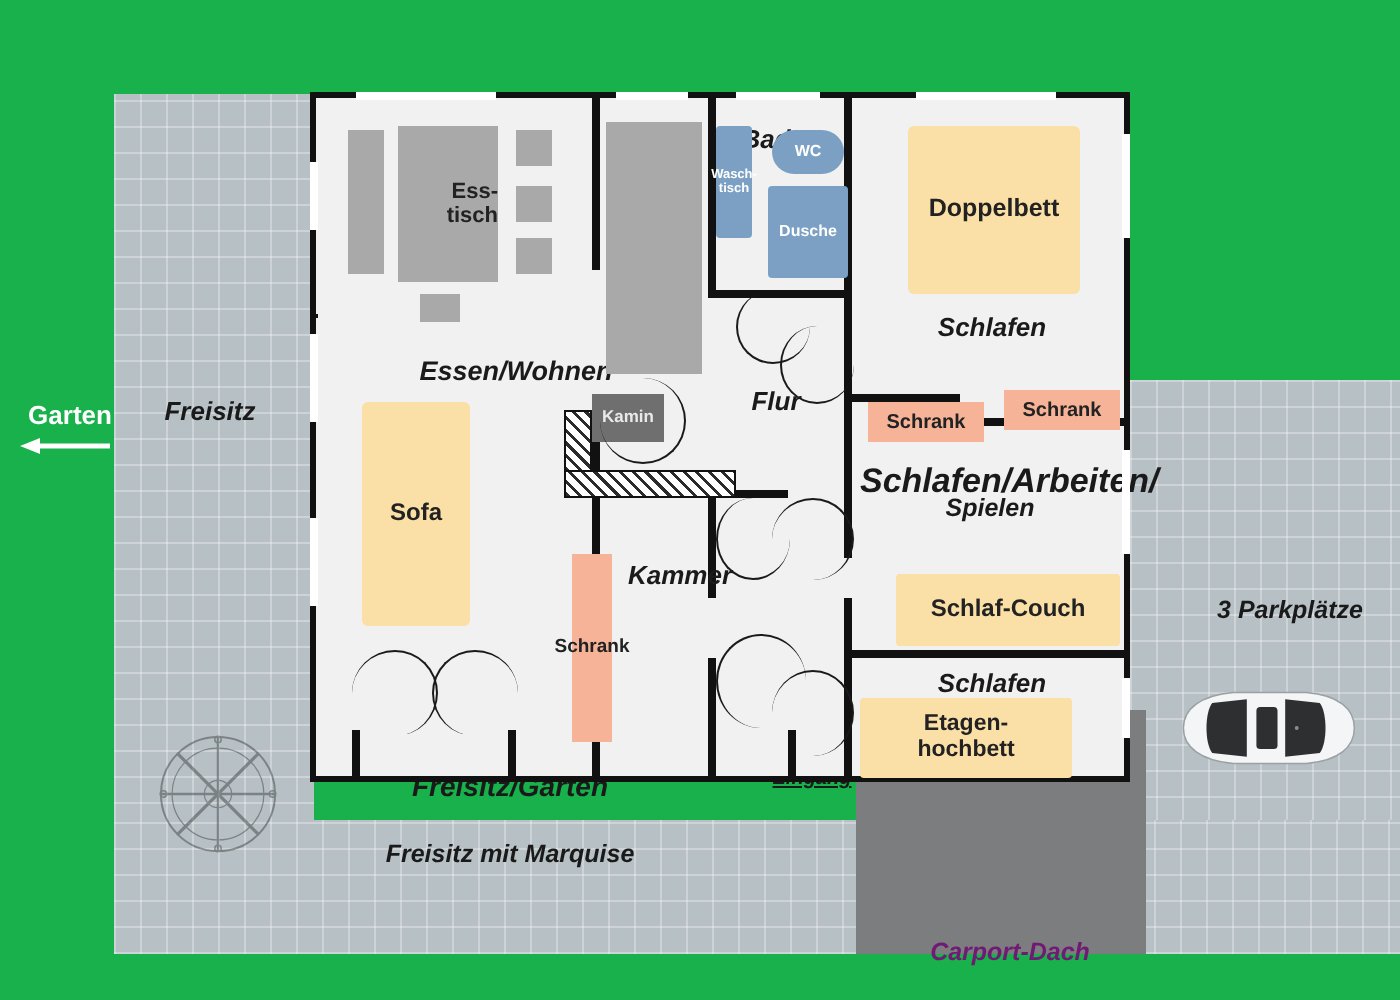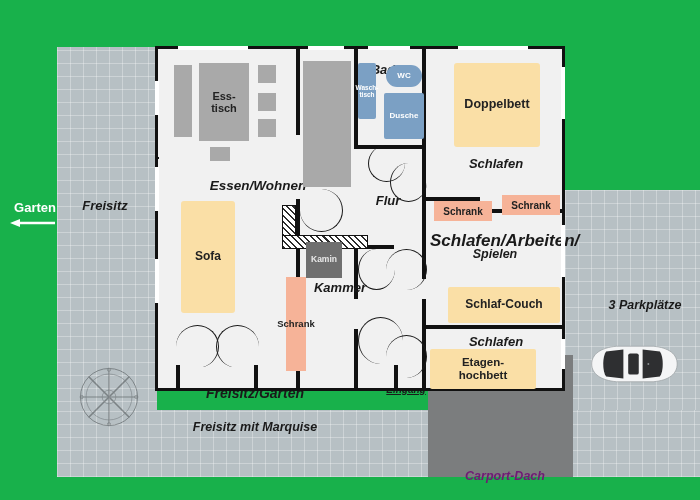--- a/index.html
+++ b/index.html
@@ -23,21 +23,21 @@
   
   #building{position:absolute;left:155px;top:46px;width:410px;height:345px;
       background:#f1f1f1;border:3px solid #111;box-sizing:border-box;}
 
   .wall{position:absolute;background:#111;}
   .room{position:absolute;background:#f1f1f1;}
   .rlabel{position:absolute;font-style:italic;font-weight:bold;color:#1a1a1a;
       text-align:center;line-height:1.12;}
   .furn{position:absolute;display:flex;align-items:center;justify-content:center;
       text-align:center;line-height:1.1;font-weight:bold;color:#222;}
-  .grey{background:#a9a9a9;}
+  .grey{background:#a9a9a9;align-items:flex-end;}
   .greyd{background:#6f6f6f;color:#e9e9e9;}
   .beige{background:#fadfa6;}
   .salmon{background:#f6b398;}
   .blue{background:#7ba0c4;color:#fff;}
 
   
   .arc{position:absolute;border:1.5px solid #1a1a1a;border-radius:50%;
        background:transparent;}
   .arc.tl{border-right:none;border-bottom:none;}
   .arc.tr{border-left:none;border-bottom:none;}
@@ -170,21 +170,21 @@
       <span>Ess-</span>
       <span>tisch</span>
     </div>
     <div class="furn grey" style="left:100px;top:16px;width:18px;height:18px;"></div>
     <div class="furn grey" style="left:100px;top:44px;width:18px;height:18px;"></div>
     <div class="furn grey" style="left:100px;top:70px;width:18px;height:18px;"></div>
     <div class="furn grey" style="left:52px;top:98px;width:20px;height:14px;"></div>
 
     <div class="furn beige" style="left:23px;top:152px;width:54px;height:112px;font-size:12px;border-radius:3px;">Sofa</div>
 
-    <div class="furn greyd" style="left:148px;top:148px;width:36px;height:36px;font-size:8.5px;margin-top:45px;">Kamin</div>
+    <div class="furn greyd" style="left:138px;top:148px;width:36px;height:24px;font-size:8.5px;">Kamin</div>
 
     <div class="furn salmon" style="left:128px;top:228px;width:20px;height:94px;font-size:9.5px;">Schrank</div>
 
     <div class="furn grey" style="left:145px;top:12px;width:48px;height:126px;"></div>
 
     <div class="furn blue" style="left:200px;top:14px;width:18px;height:56px;font-size:6.5px;flex-direction:column;border-radius:2px;">
       <span>Wasch-</span>
       <span>tisch</span>
     </div>
     <div class="furn blue" style="left:228px;top:16px;width:36px;height:22px;font-size:8px;border-radius:11px;">WC</div>

